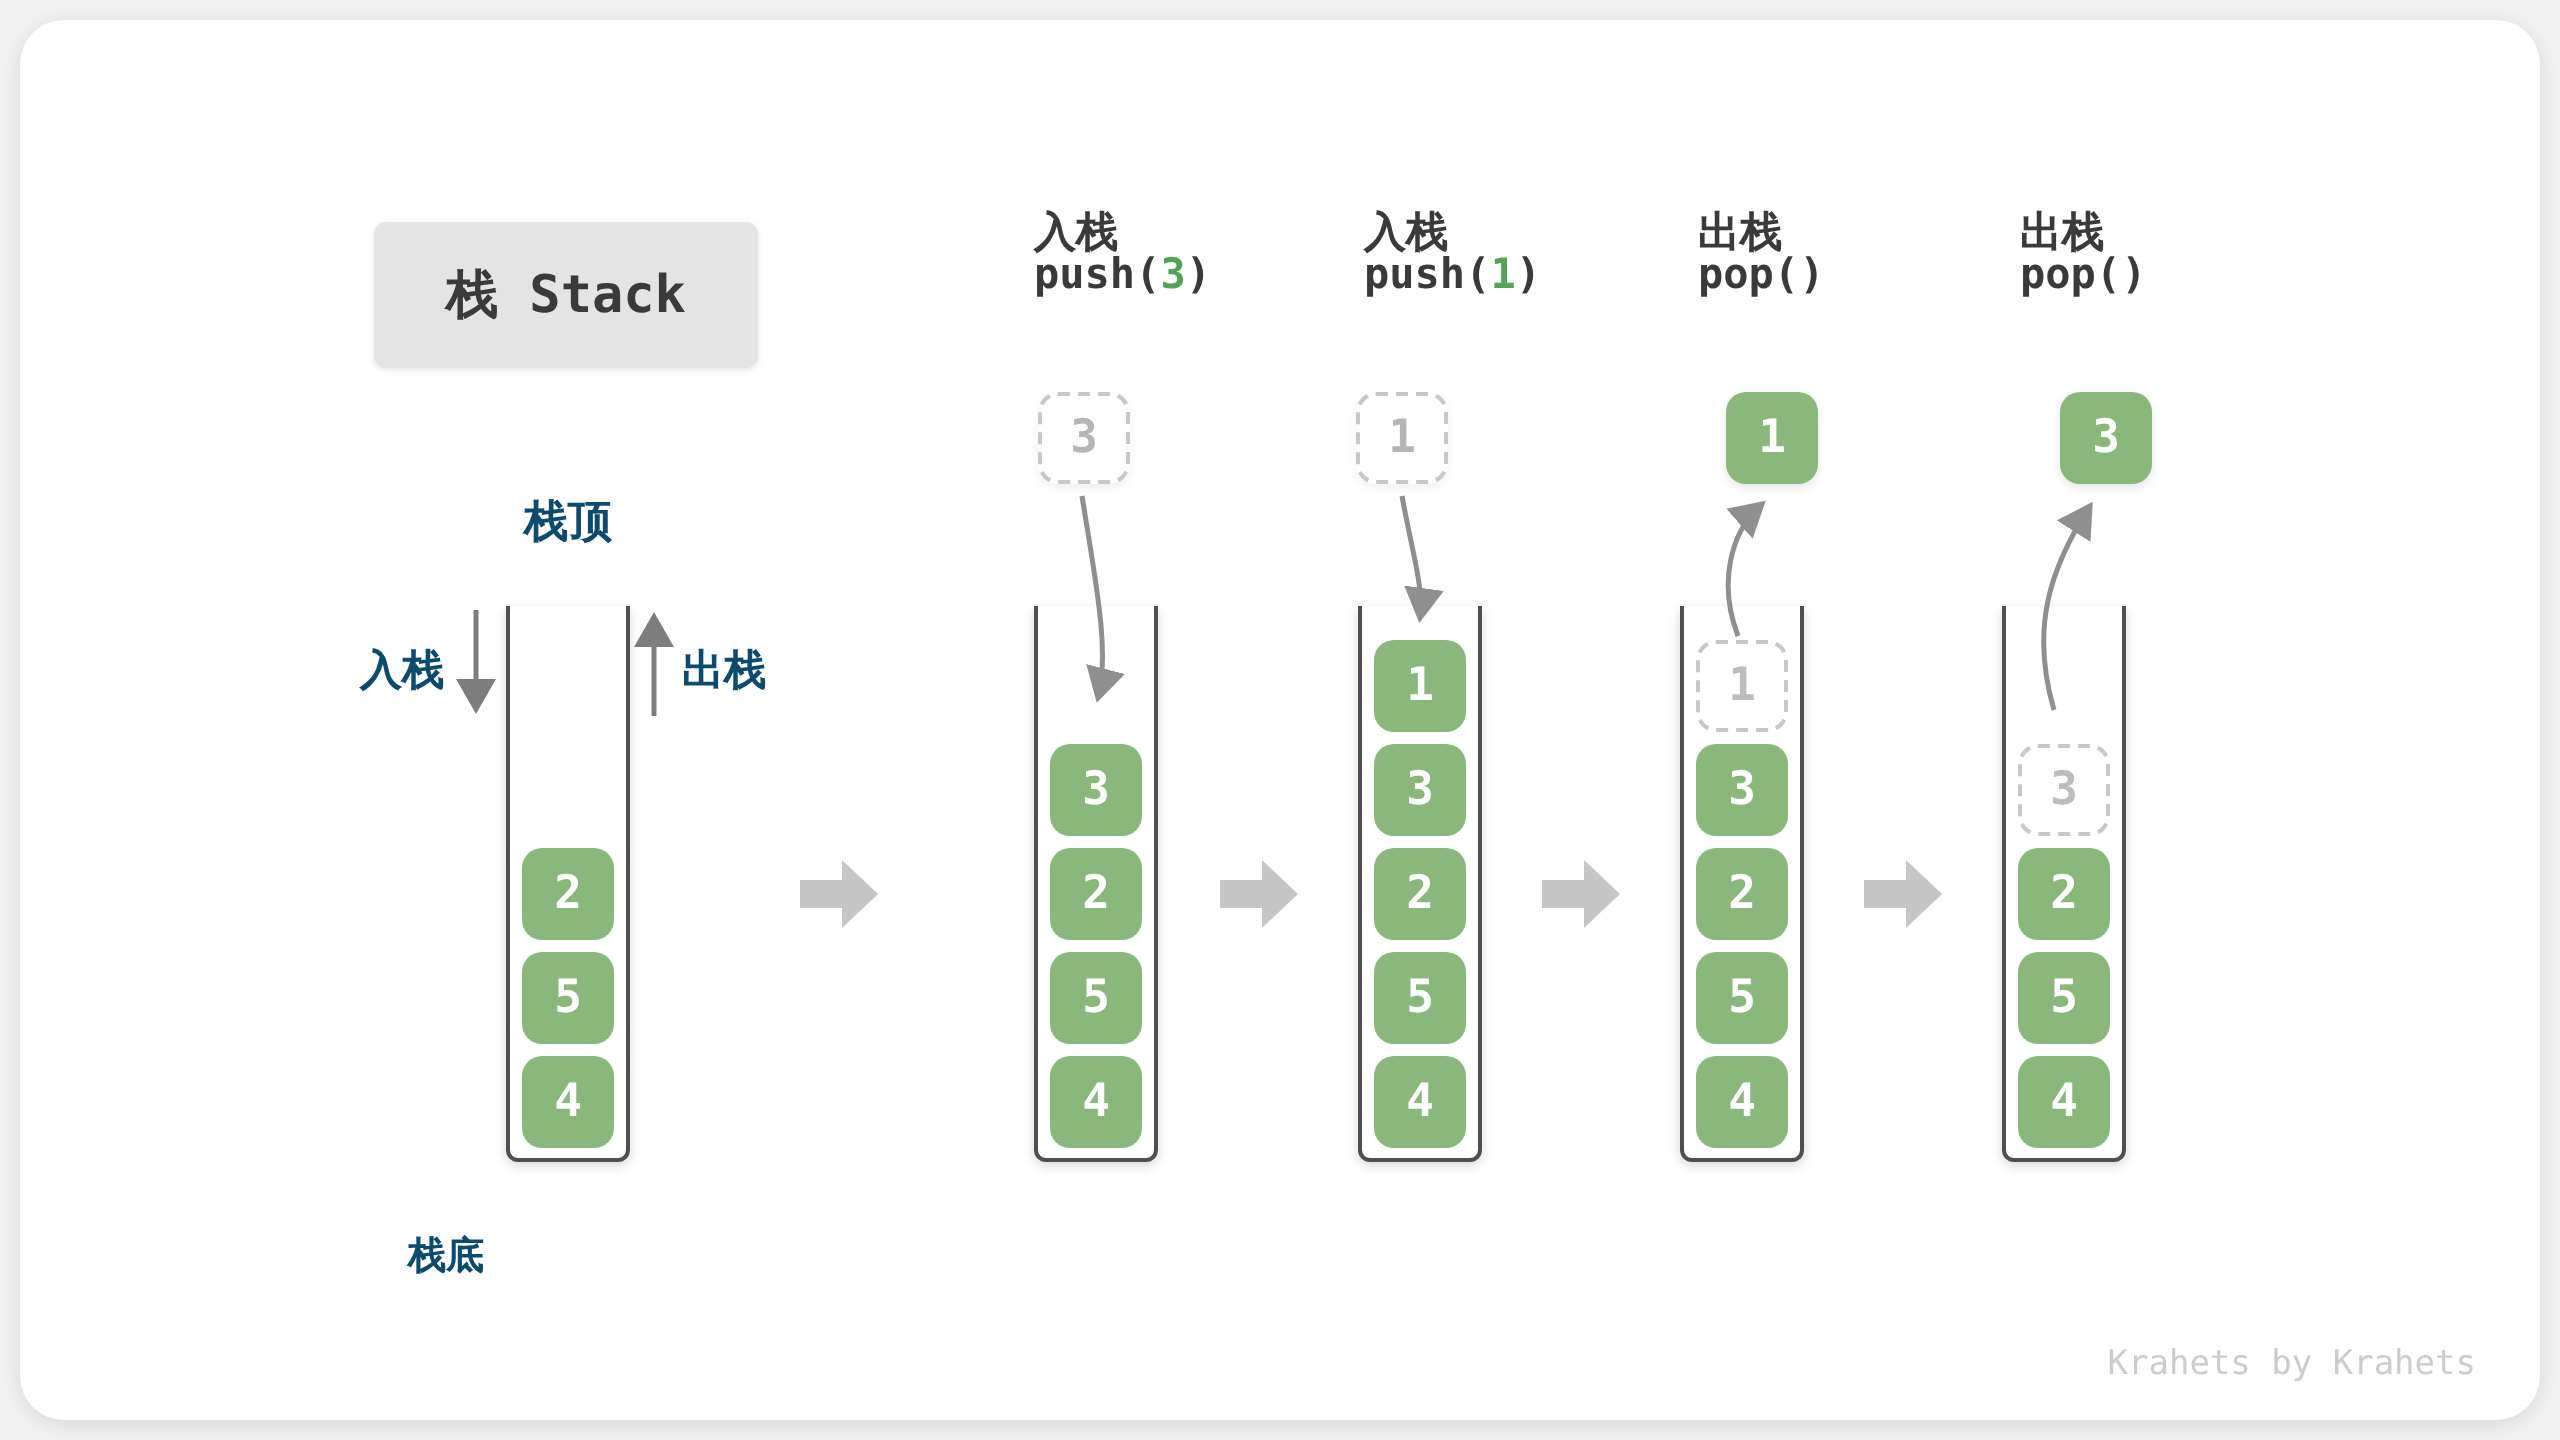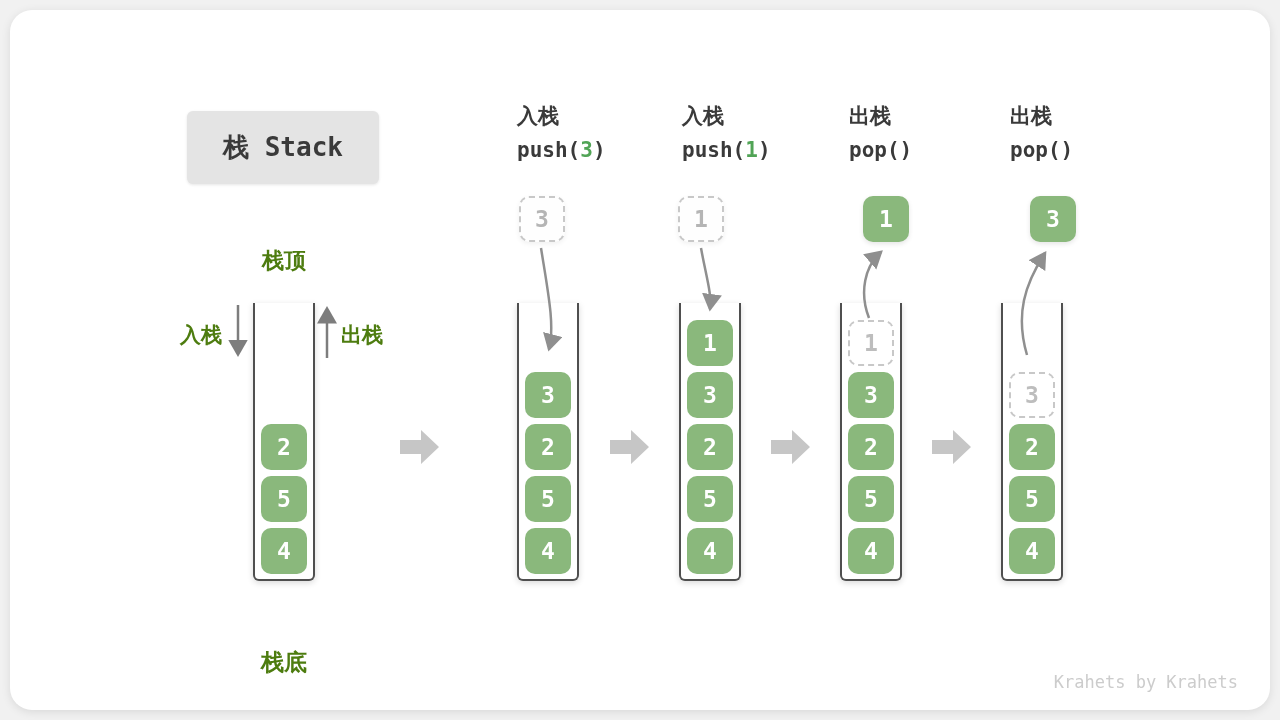--- a/index.html
+++ b/index.html
@@ -21,26 +21,26 @@
     background: #e4e4e4; border-radius: 6px;
     display: flex; align-items: center; justify-content: center;
     font-family: "DejaVu Sans Mono", "Liberation Mono", monospace;
     font-size: 26px; font-weight: bold; color: #3a3a3a;
     box-shadow: 0 1px 3px rgba(0,0,0,0.10);
   }
 
   .op-label { top: 106px; width: 160px; }
   .op-cn { font-size: 21px; font-weight: bold; color: #3a3a3a; line-height: 1; }
   .op-code {
-    margin-top: 13px; font-family: "DejaVu Sans Mono", "Liberation Mono", monospace;
+    font-family: "DejaVu Sans Mono", "Liberation Mono", monospace;
     font-size: 21px; font-weight: bold; color: #3a3a3a; line-height: 1;
   }
   .op-code .num { color: #51a456; }
 
-  .cjk-label { font-size: 21px; font-weight: bold; color: #4d7c0f; }
+  .cjk-label { font-size: 21px; font-weight: bold; color: #0c4a6e; }
 
   .stack-container {
     top: 303px; width: 62px; height: 278px;
     background: #ffffff;
     border-left: 2px solid #4f4f4f;
     border-right: 2px solid #4f4f4f;
     border-bottom: 2px solid #4f4f4f;
     border-radius: 0 0 6px 6px;
     box-shadow: 0 2px 6px rgba(0,0,0,0.15);
     box-sizing: border-box;
@@ -100,21 +100,21 @@
 <div class="abs op-label" style="left:849px">
   <div class="op-cn">出栈</div>
   <div class="op-code"><span>pop()</span><span class="num"></span><span></span></div>
 </div>
 <div class="abs op-label" style="left:1010px">
   <div class="op-cn">出栈</div>
   <div class="op-code"><span>pop()</span><span class="num"></span><span></span></div>
 </div>
 
 <div class="abs cjk-label" style="left:204px; top:246px; width:160px; text-align:center; font-size:22px;">栈顶</div>
-<div class="abs cjk-label" style="left:204px; top:615px; width:160px; text-align:center; font-size:23px;margin-top:32px;">栈底</div>
+<div class="abs cjk-label" style="left:204px; top:615px; width:160px; font-size:19px;">栈底</div>
 <div class="abs cjk-label" style="left:150px; top:321px; width:72px; text-align:right;">入栈</div>
 <div class="abs cjk-label" style="left:341px; top:321px; width:72px; text-align:left;">出栈</div>
 
 <div class="abs floating dashed" style="left:519px">
     <span>3</span>
   </div>
 <div class="abs floating dashed" style="left:678px">
     <span>1</span>
   </div>
 <div class="abs floating solid" style="left:863px">

